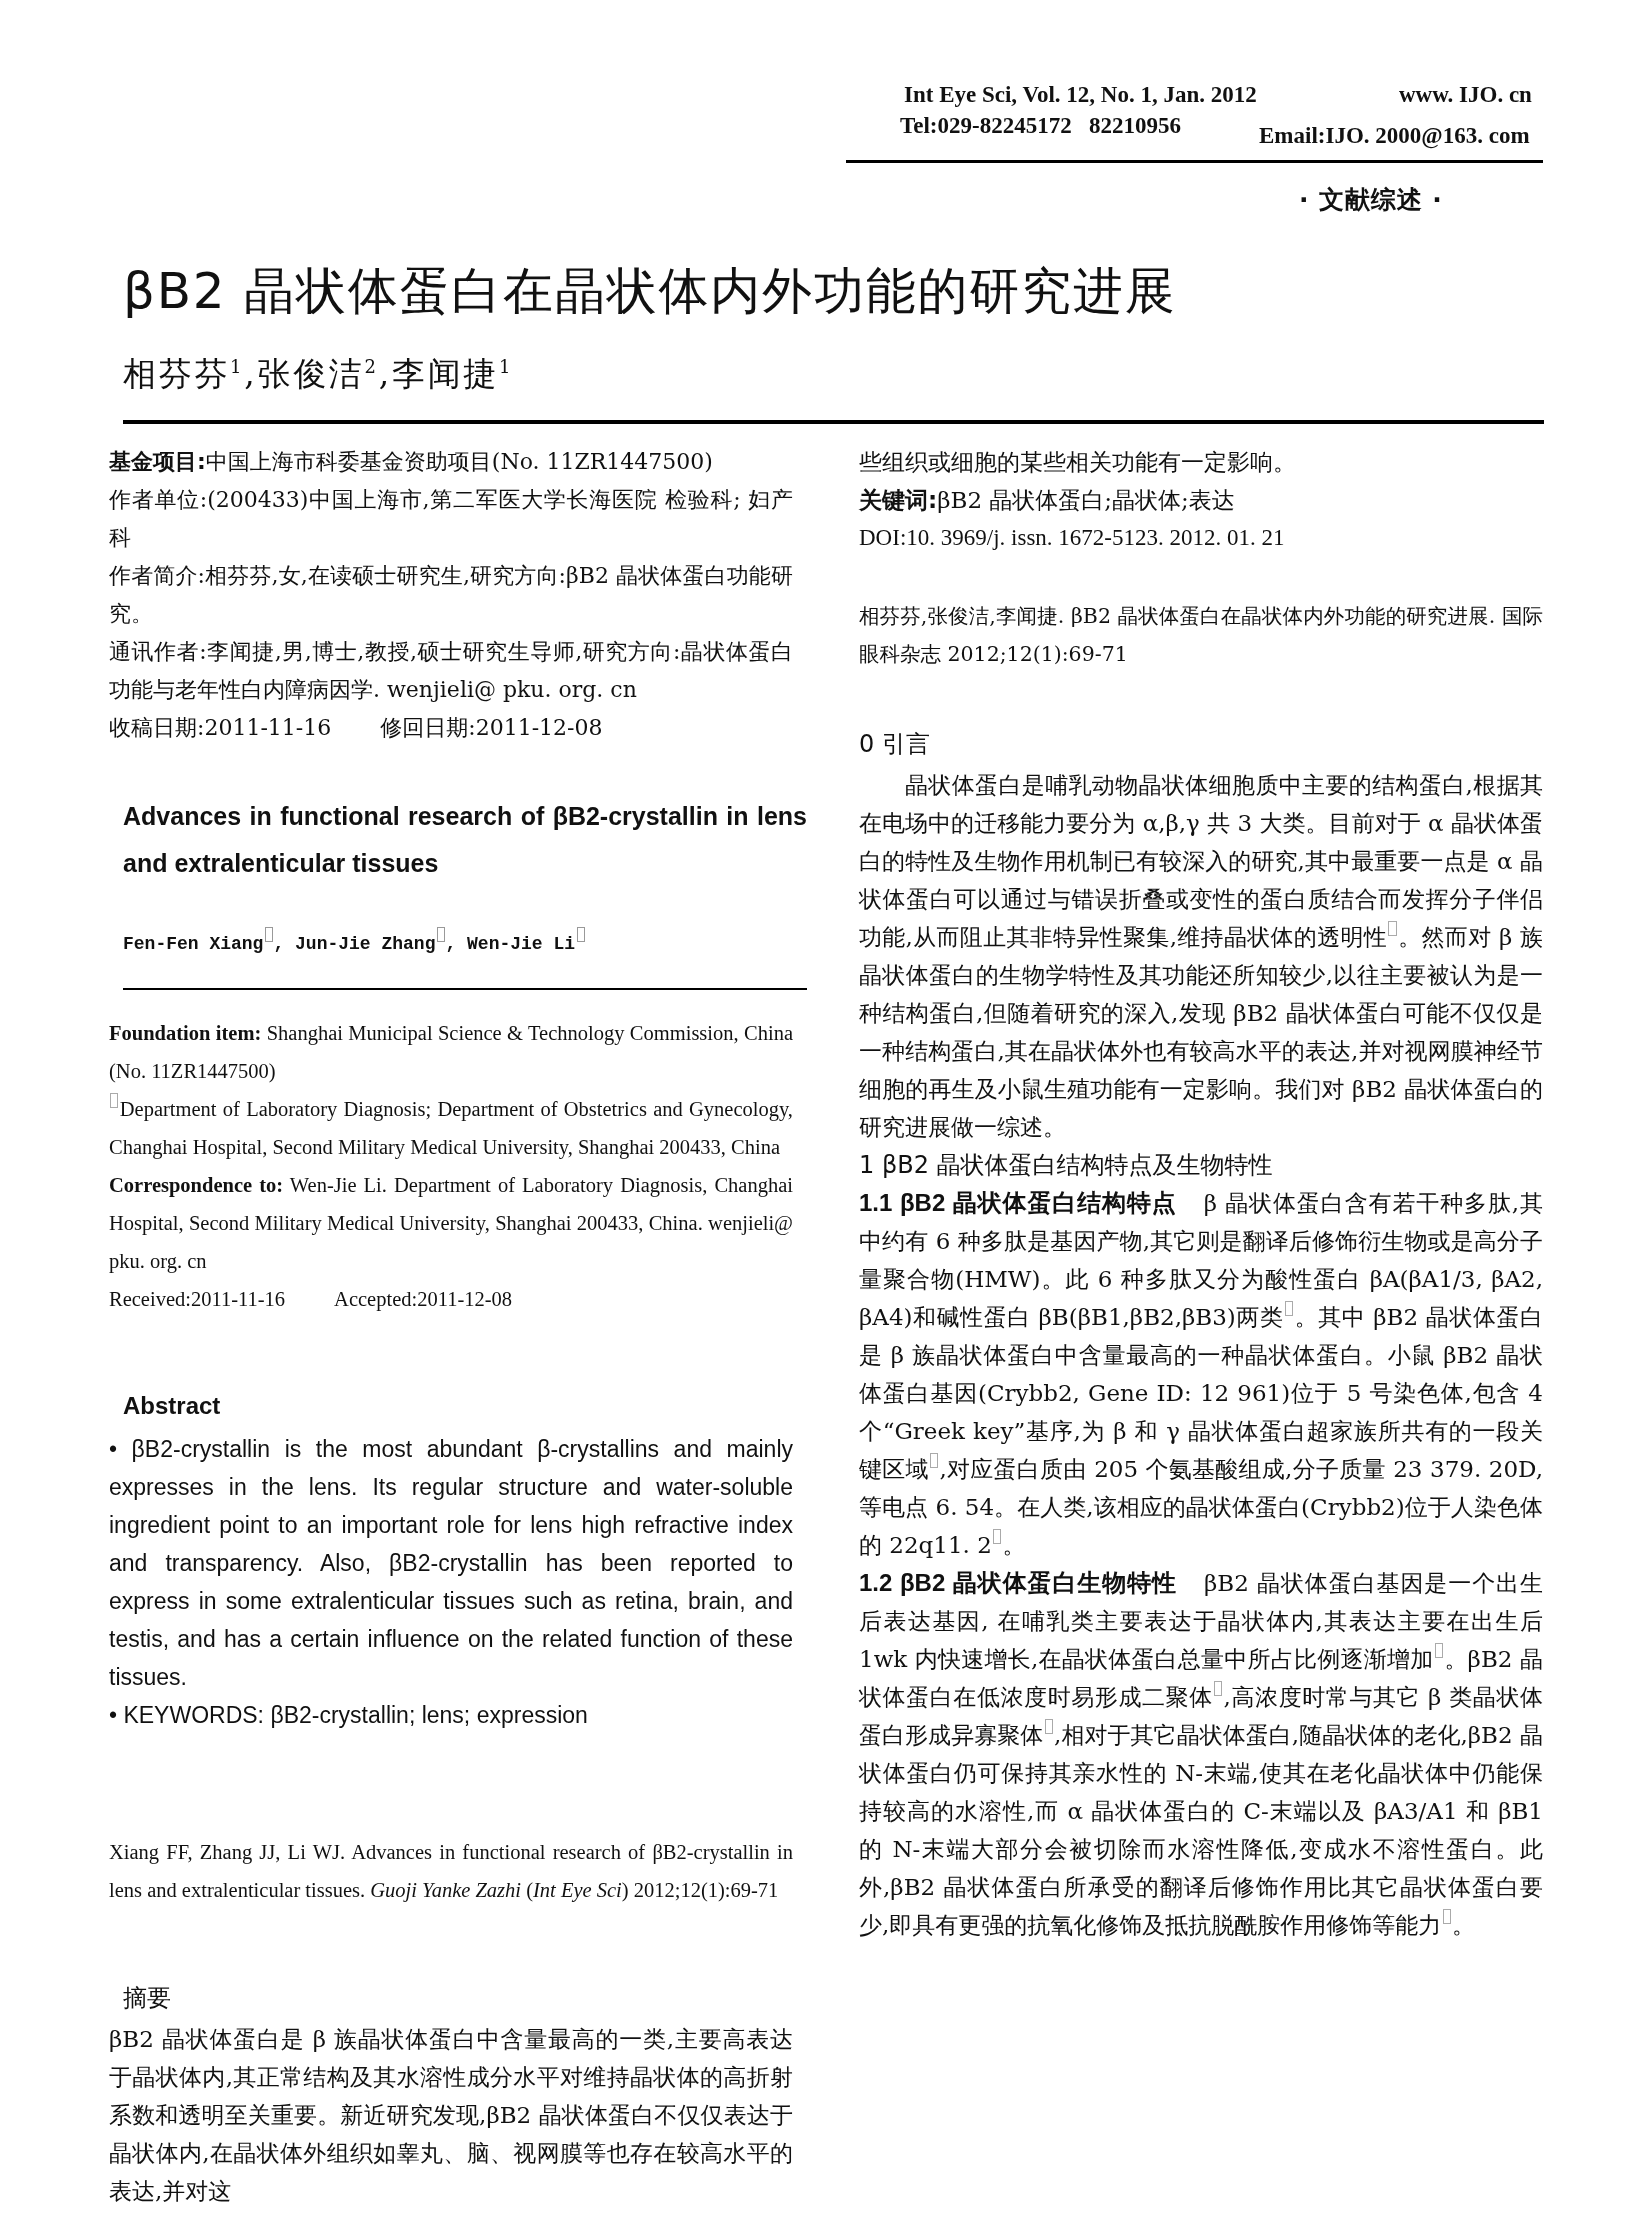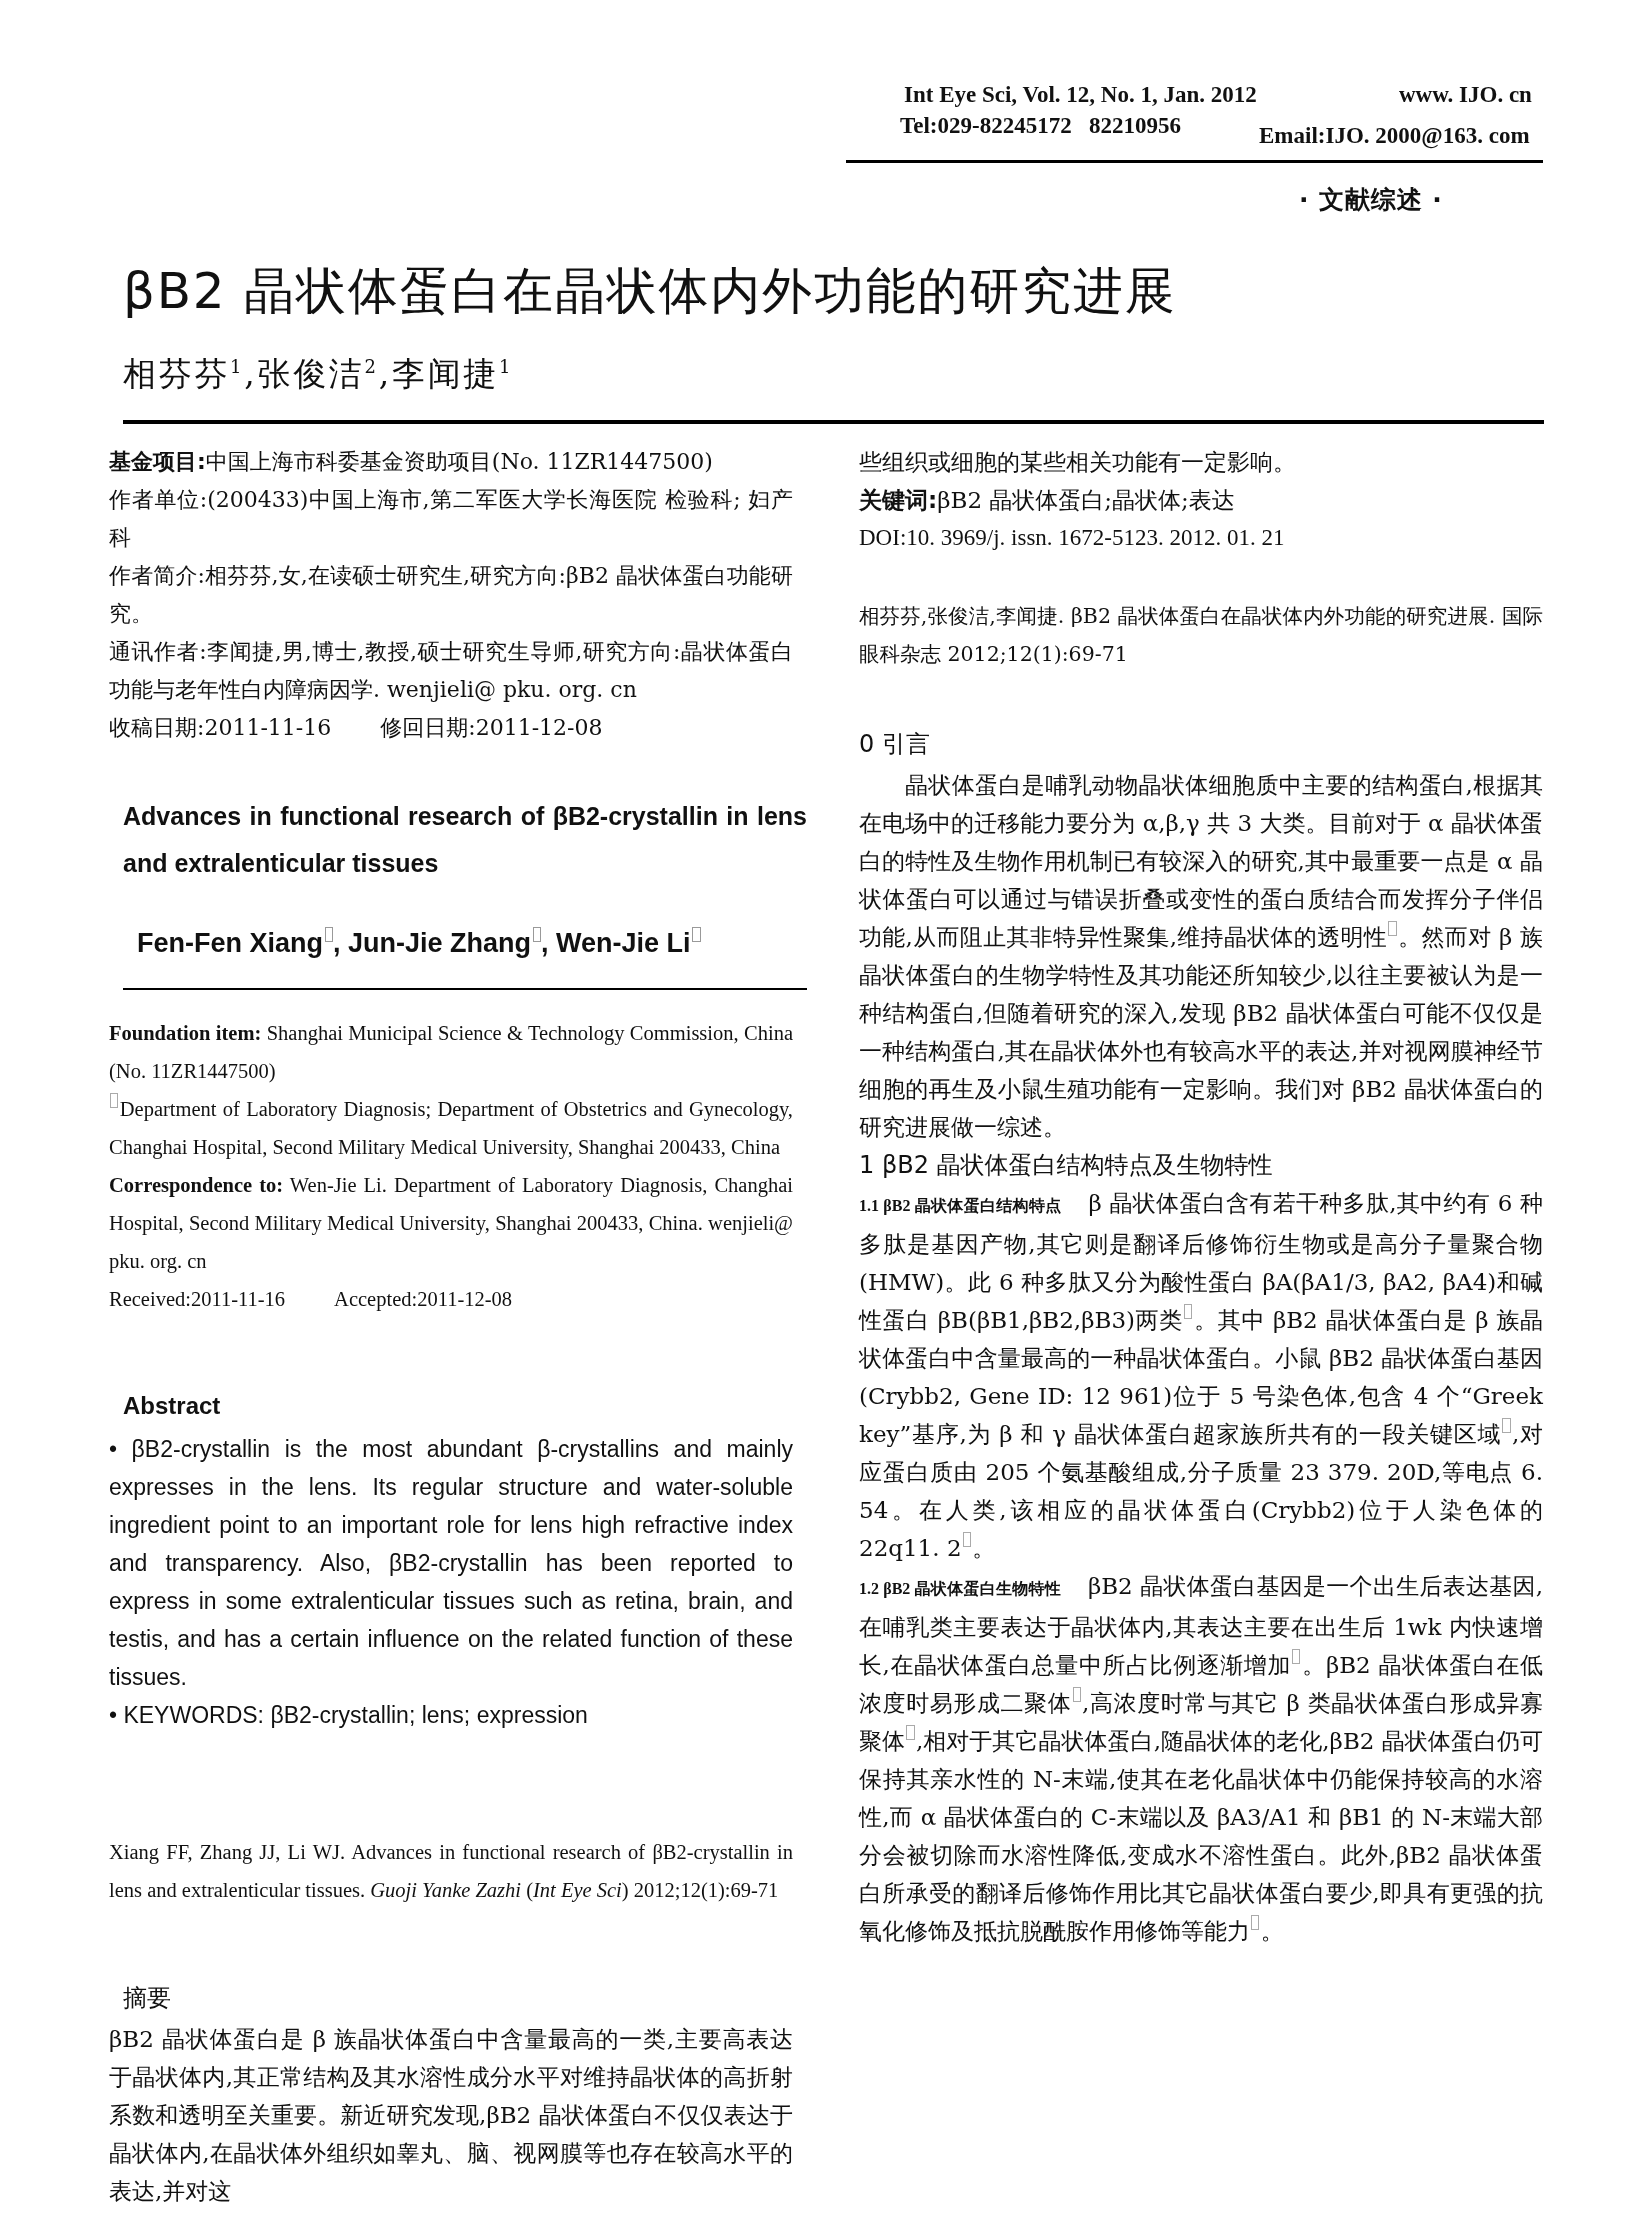--- a/index.html
+++ b/index.html
@@ -20,31 +20,31 @@
   .col { position: absolute; width: 684px; font-size: 23px; line-height: 38px; text-align: justify; }
   .col p { margin: 0; }
   .lcol { left: 109px; }
   .rcol { left: 859px; }
   .cn { font-family: "DejaVu Serif", serif; }
   .en { font-family: "Liberation Serif", serif; }
   .lab { font-family: "DejaVu Sans", sans-serif; font-weight: bold; }
   .indent { text-indent: 2em; }
 
   .en-title { font-family: "Liberation Sans", sans-serif; font-weight: bold; font-size: 25px; line-height: 47px; text-align: justify; text-align-last: left; }
-  .en-authors { font-family: Liberation Sans, sans-serif; font-weight: bold; font-size: 27px; margin-left: 14px; }
+  .en-authors { font-family: Liberation Mono, monospace; font-weight: bold; font-size: 18px; }
   .en-authors .mark { display: inline-block; width: 6.2px; height: 13.4px; border: 0.9px solid #999; vertical-align: super; margin-left: 1.8px; }
   .thin-rule { position: absolute; left: 123px; width: 684px; top: 988px; height: 2.2px; background: #000; }
 
   .small-en { font-family: "Liberation Serif", serif; font-size: 20.5px; line-height: 38px; }
   .abstract-head { font-family: "Liberation Sans", sans-serif; font-weight: bold; font-size: 24px; }
   .abstract-body { font-family: "Liberation Sans", sans-serif; font-size: 23px; line-height: 38px; text-align: justify; }
   .cite-en { font-family: "Liberation Serif", serif; font-size: 20.5px; line-height: 38px; text-align: justify; }
   .cite-en i { font-style: italic; }
   .sec-head { font-family: "DejaVu Sans", sans-serif; font-size: 24px; }
-  .subhead { font-family: Liberation Serif, serif; font-weight: bold; font-size: 16px; }
+  .subhead { font-family: Liberation Sans, sans-serif; font-weight: bold; font-size: 24px; }
   .ref { display: inline-block; width: 6.2px; height: 13.4px; border: 0.9px solid #aaa; vertical-align: super; margin: 0 1.3px; }
   .small-cn { font-size: 20.5px; line-height: 38px; }
 </style>
 </head>
 <body>
 
 <div class="abs hdr" style="left:904px; top:82px;">Int Eye Sci, Vol. 12, No. 1, Jan. 2012</div>
 <div class="abs hdr" style="left:1399px; top:82px;">www. IJO. cn</div>
 <div class="abs hdr" style="left:900px; top:113px;">Tel:029-82245172   82210956</div>
 <div class="abs hdr" style="left:1259px; top:123px;">Email:IJO. 2000@163. com</div>

